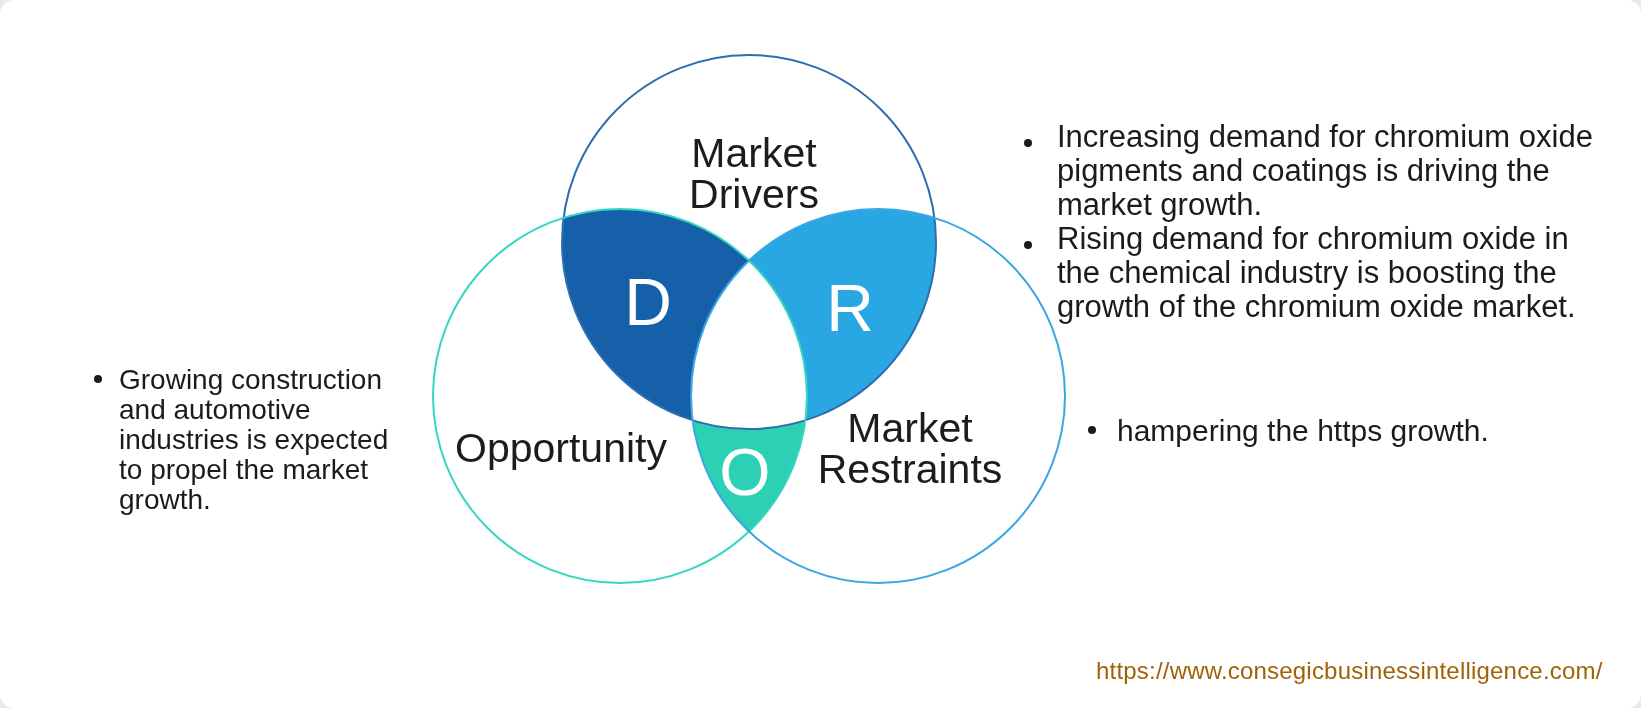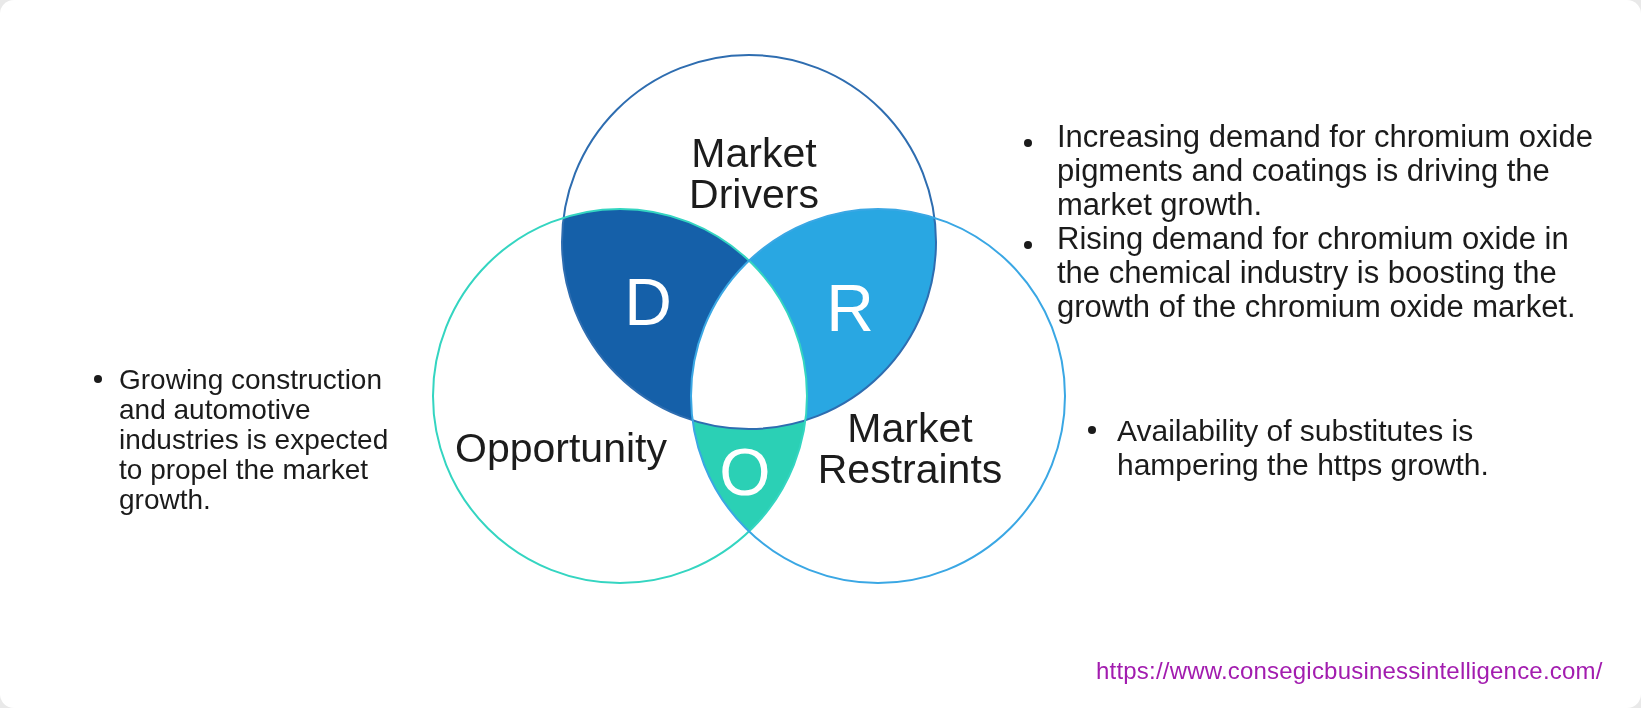--- a/index.html
+++ b/index.html
@@ -51,21 +51,21 @@
 
   .note-right-bottom { left: 1082px; top: 414px; font-size: 30px; line-height: 34px; }
   .note-right-bottom .lines { margin-left: 35px; }
   .note-right-bottom .dot { top: 12px; }
 
   .source-url {
     position: absolute;
     left: 1096px;
     top: 657px;
     font-size: 24px;
-    color: #a21caf;
+    color: #a16207;
     white-space: nowrap;
     letter-spacing: 0.2px;
   }
 </style>
 </head>
 <body>
 
 <div class="canvas">
 
   <svg class="venn-svg" width="1641" height="708" viewBox="0 0 1641 708">
@@ -143,21 +143,20 @@
         <span>to propel the market</span>
         <span>growth.</span>
       </div>
     </div>
   </div>
 
   <div class="note note-right-bottom">
     <div class="bullet">
       <span class="dot"></span>
       <div class="lines">
-        <span>Availability of substitutes is</span>
         <span>hampering the https growth.</span>
       </div>
     </div>
   </div>
 
   <div class="source-url">https://www.consegicbusinessintelligence.com/</div>
 
 </div>
 
 </body></html>

